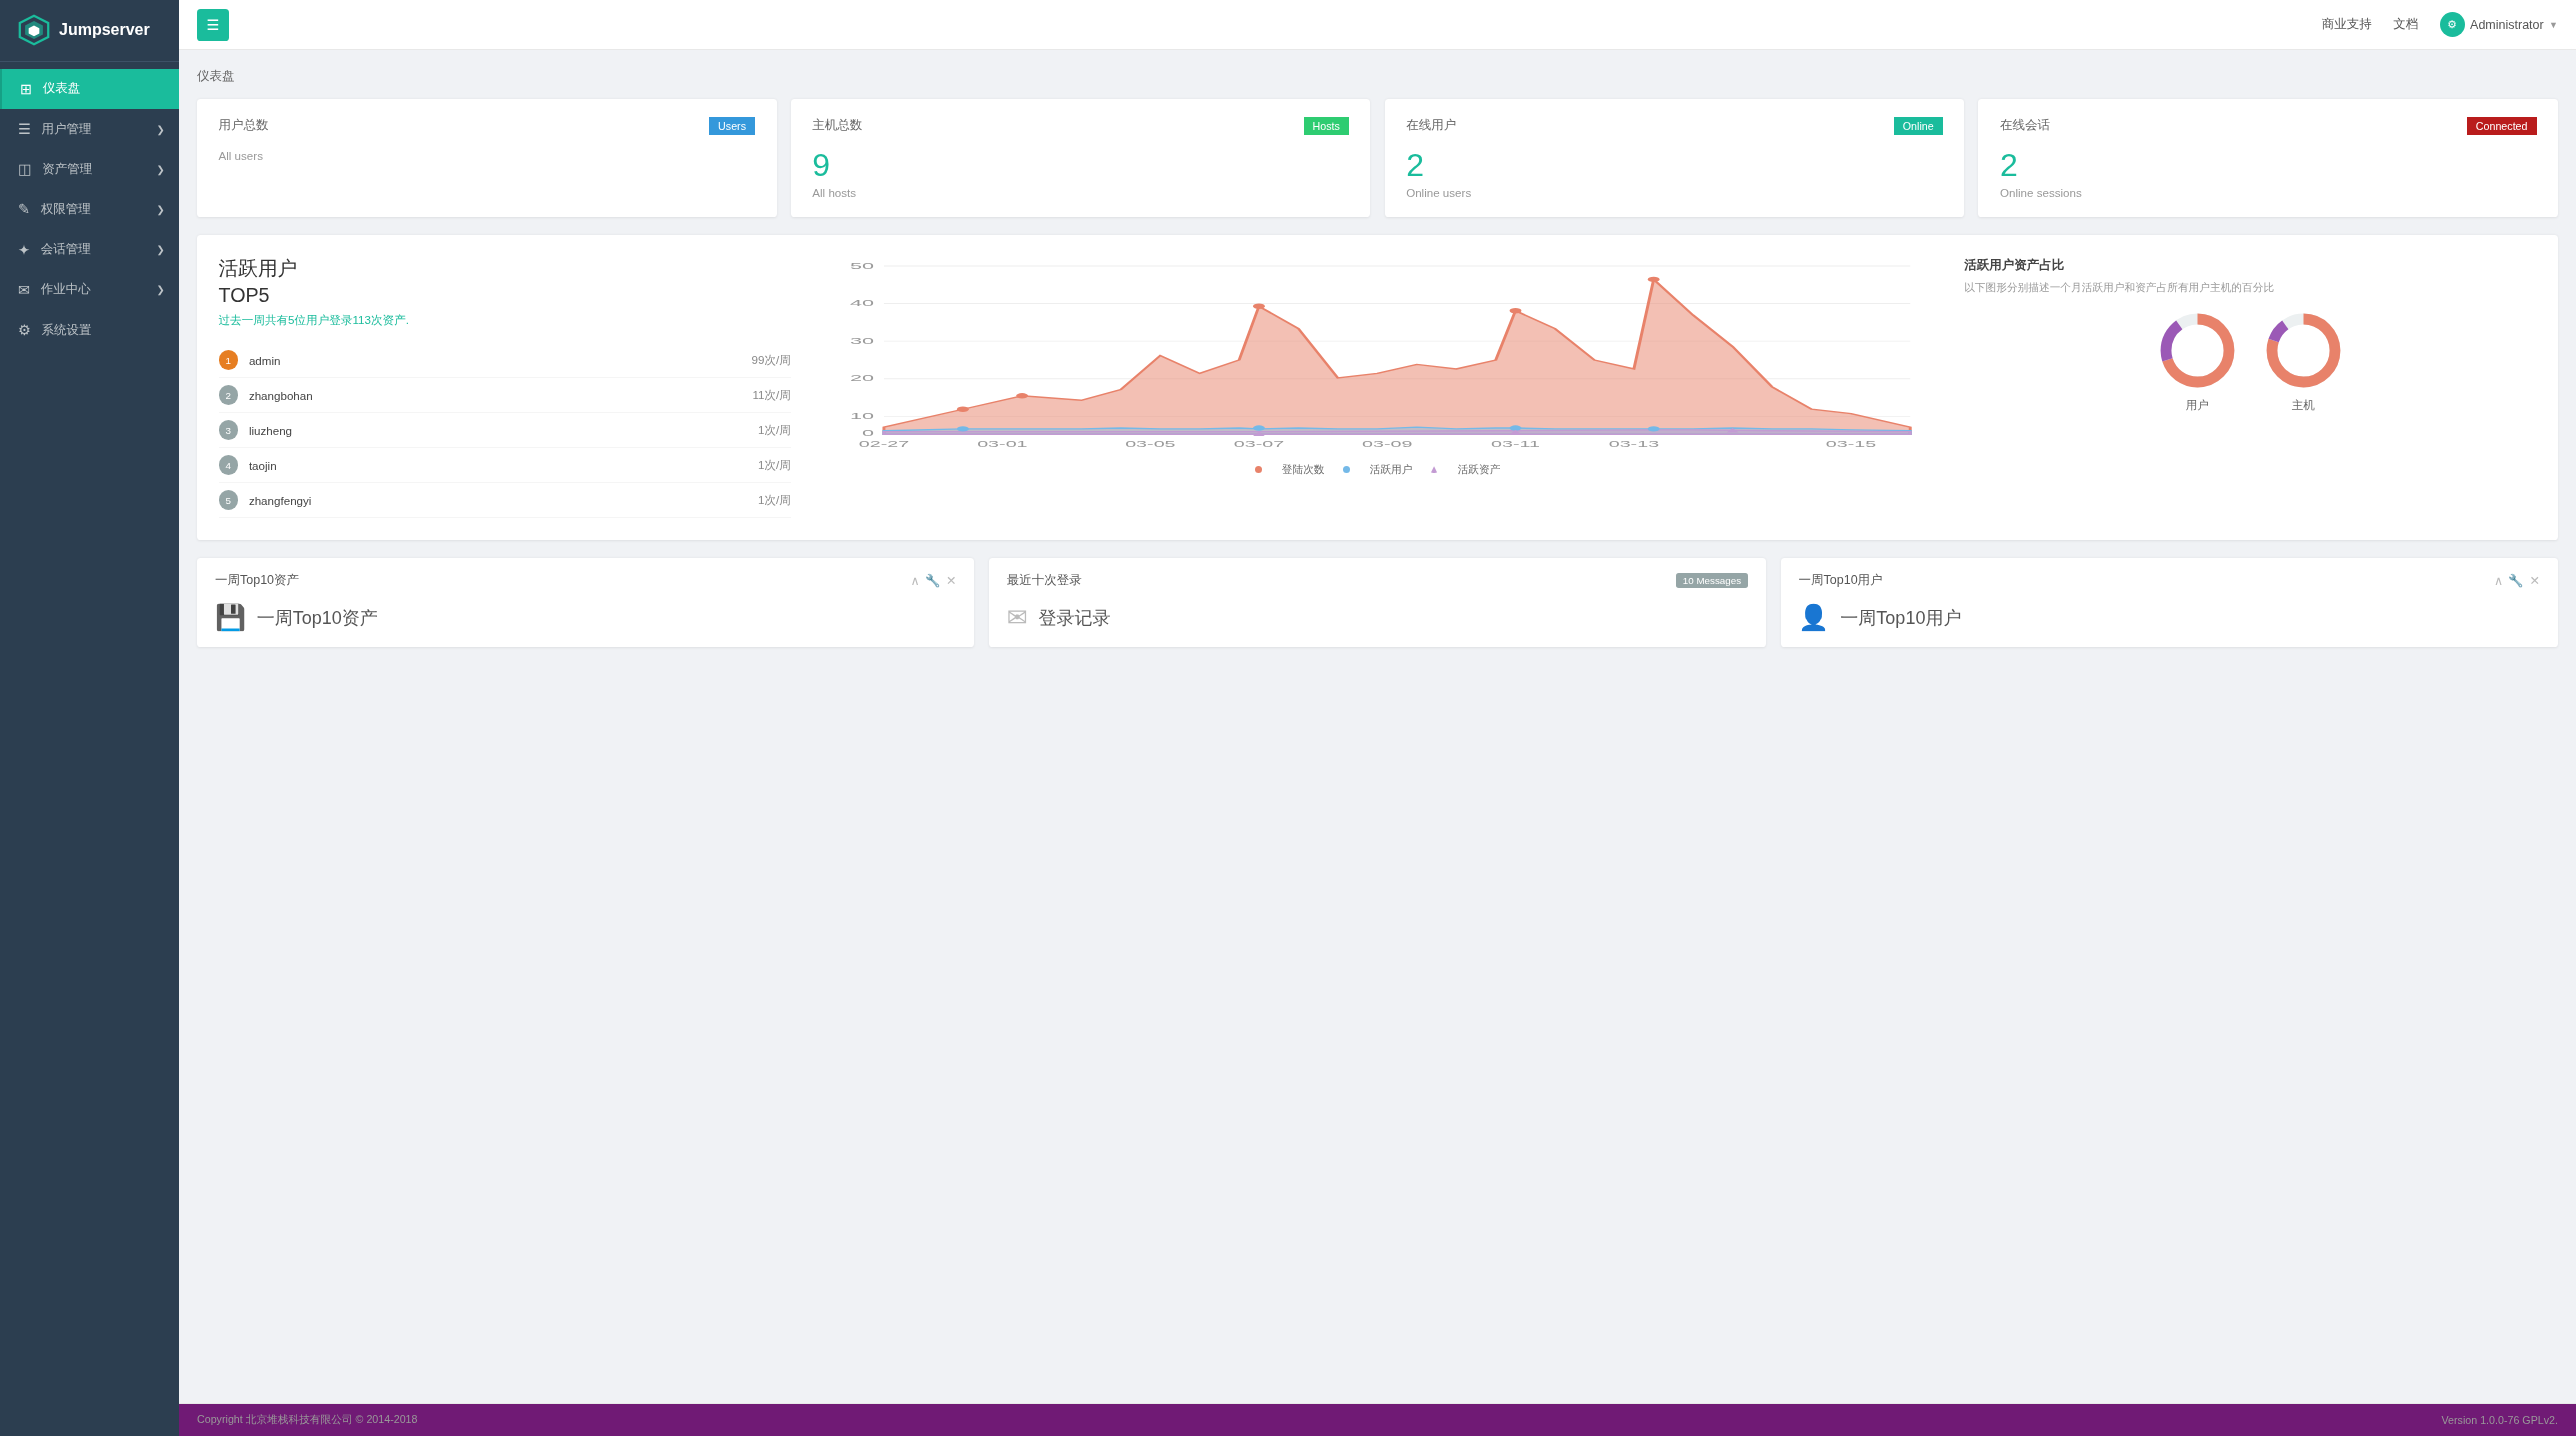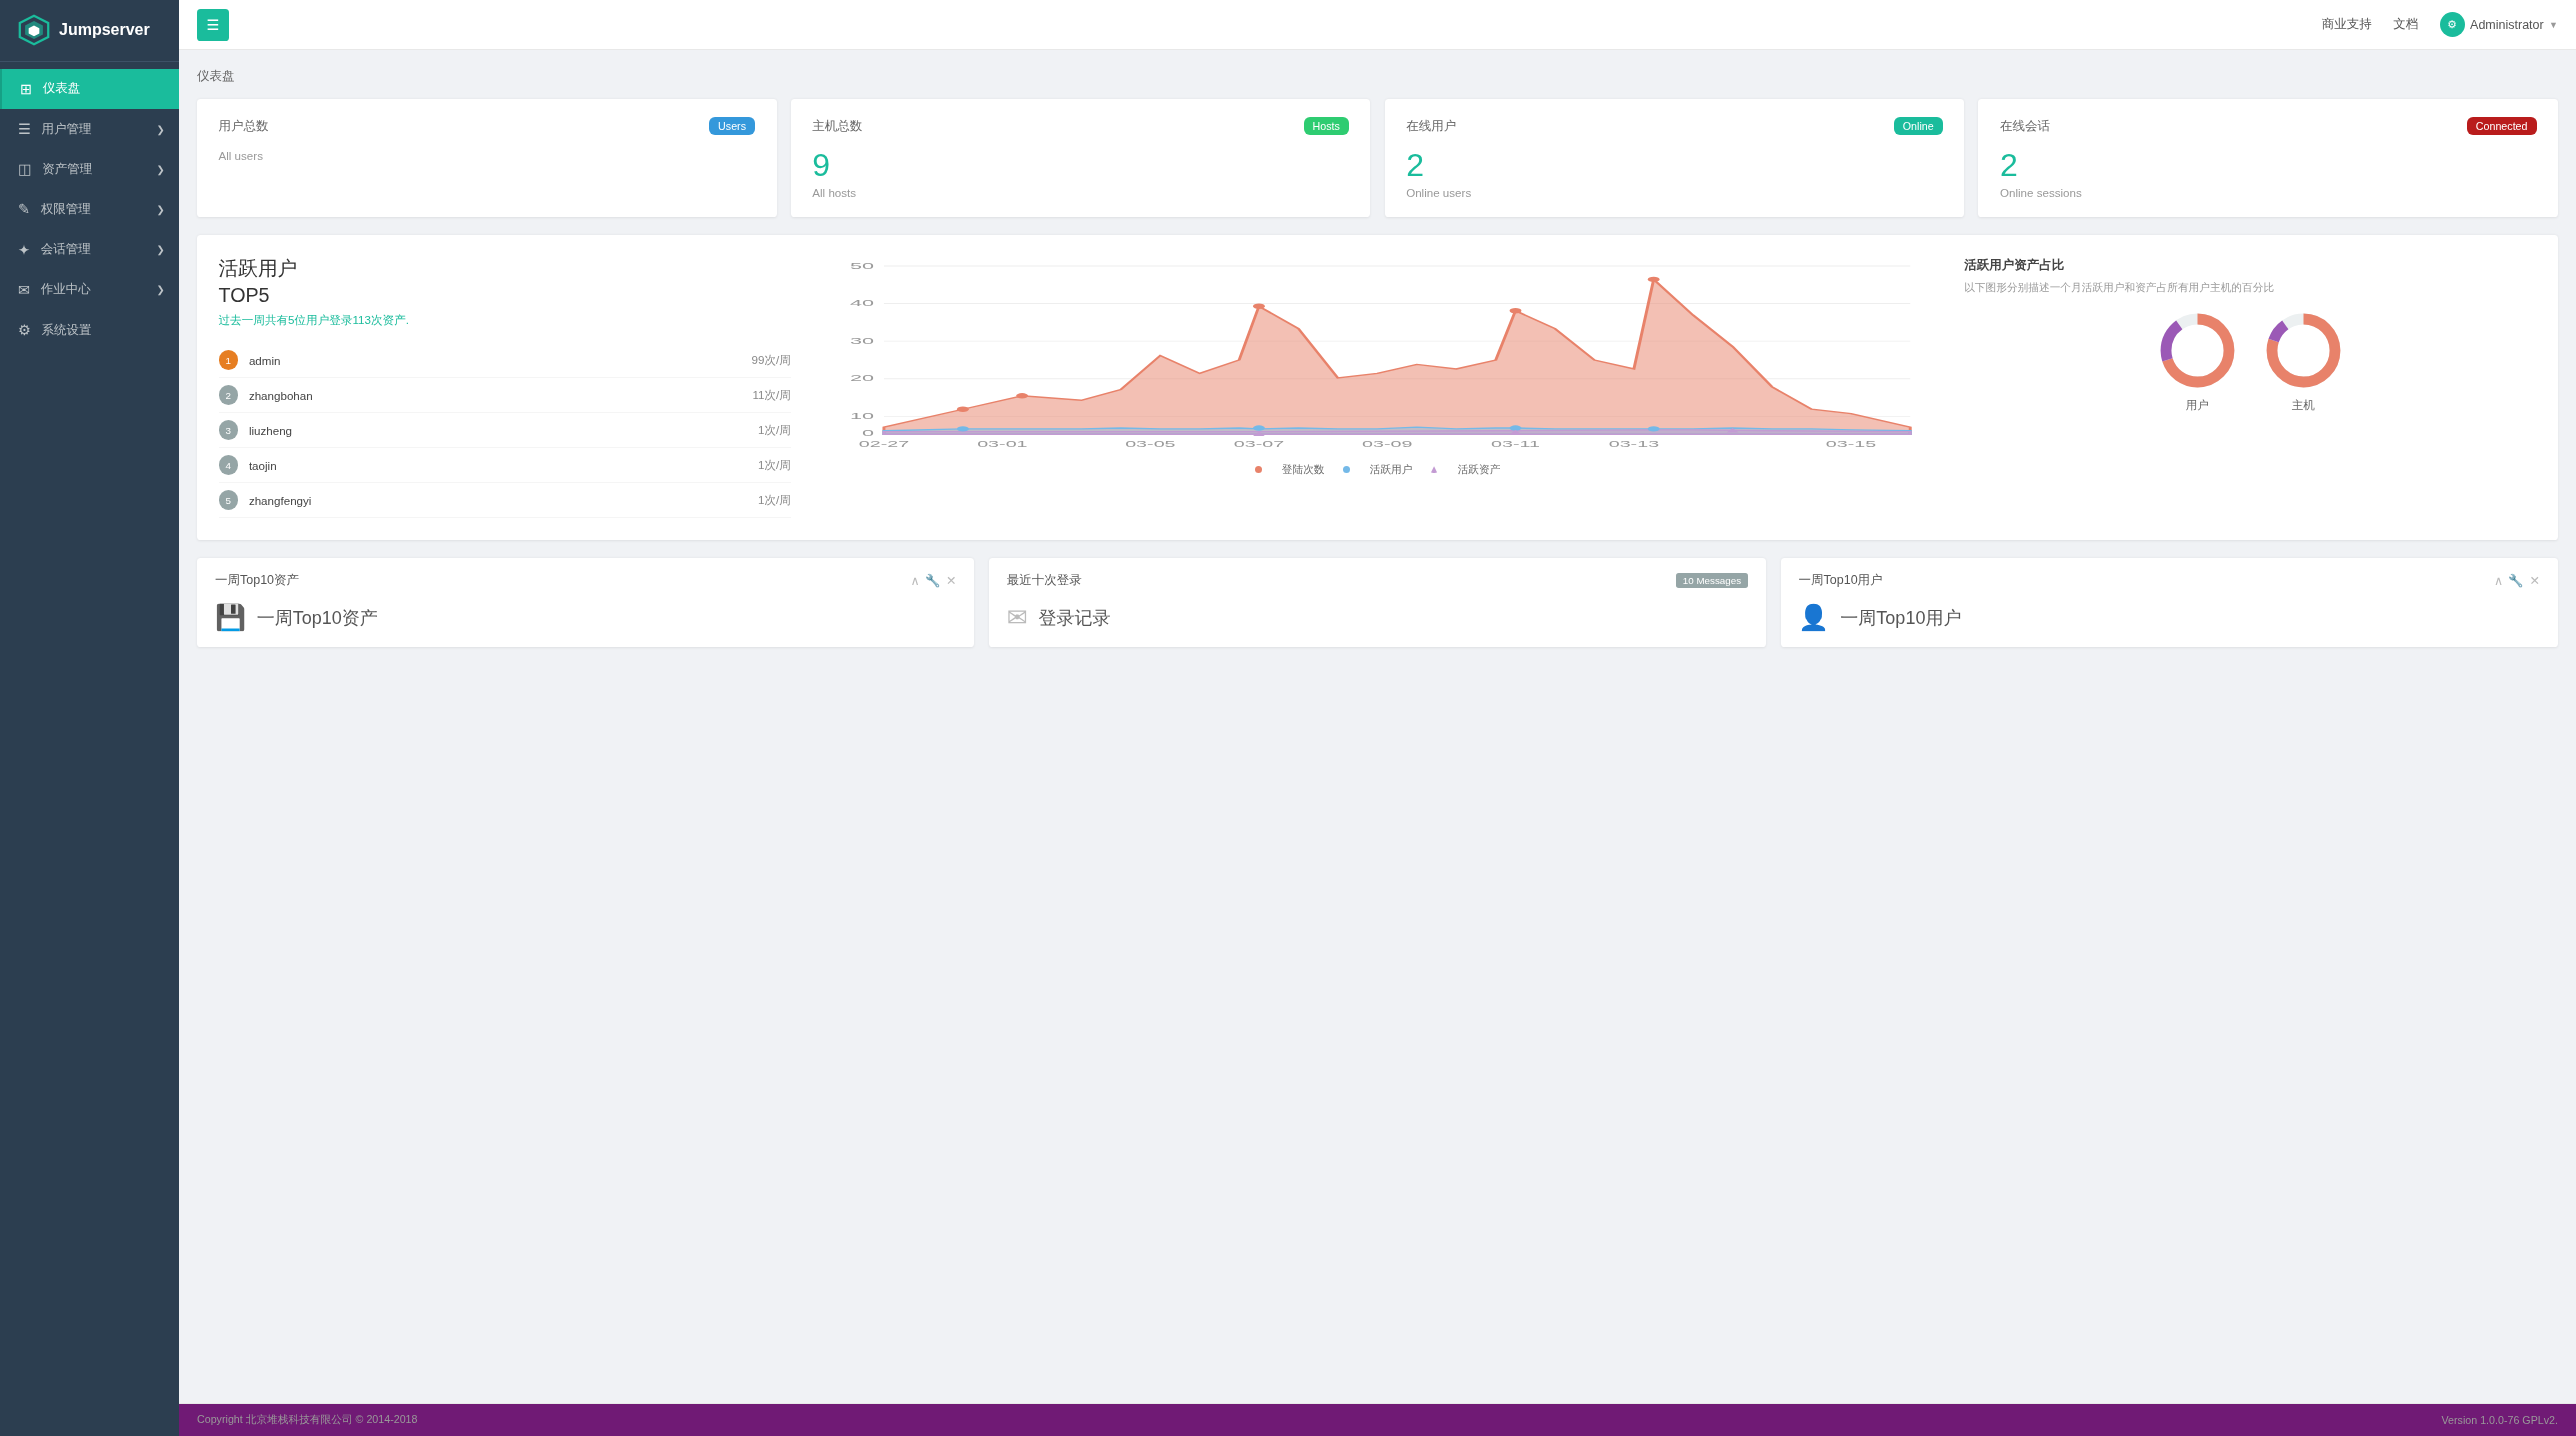--- a/index.html
+++ b/index.html
@@ -26,23 +26,23 @@
     .header-right .user-info { display: flex; align-items: center; gap: 5.4px; cursor: pointer; }
     .user-avatar { width: 25px; height: 25px; border-radius: 50%; background: #1abc9c; display: flex; align-items: center; justify-content: center; color: white; font-size: 10.7px; }
 
     
     .page-content { flex: 1; overflow-y: auto; padding: 18px; }
     .breadcrumb { margin-bottom: 14.3px; color: #666; font-size: 12.5px; }
 
     
     .stats-row { display: grid; grid-template-columns: repeat(4, 1fr); gap: 14.3px; margin-bottom: 18px; }
     .stat-card { background: white; border-radius: 3.6px; padding: 18px 21.5px 18px; box-shadow: 0 0.9px 2.7px rgba(0,0,0,0.08); }
-    .stat-card-header { display: flex; justify-content: space-between; align-items: flex-end; margin-bottom: 14.3px; }
+    .stat-card-header { display: flex; justify-content: space-between; align-items: flex-start; margin-bottom: 14.3px; }
     .stat-card-title { color: #666; font-size: 12.5px; }
-    .stat-badge { padding: 2.7px 9px; border-radius: 6px; color: white; font-size: 10.7px; font-weight: 500; }
+    .stat-badge { padding: 2.7px 9px; border-radius: 0; color: white; font-size: 10.7px; font-weight: 500; }
     .badge-users { background: #3498db; }
     .badge-hosts { background: #2ecc71; }
     .badge-online { background: #1abc9c; }
     .badge-connected { background: #b91c1c; }
     .stat-number { font-size: 32px; color: #1abc9c; font-weight: 300; line-height: 1; margin-bottom: 5.4px; }
     .stat-label { color: #999; font-size: 11.6px; }
 
     
     .middle-row { display: grid; grid-template-columns: 1fr 2fr 1fr; gap: 14.3px; margin-bottom: 18px; background: white; border-radius: 3.6px; box-shadow: 0 0.9px 2.7px rgba(0,0,0,0.08); padding: 21.5px; }
 

